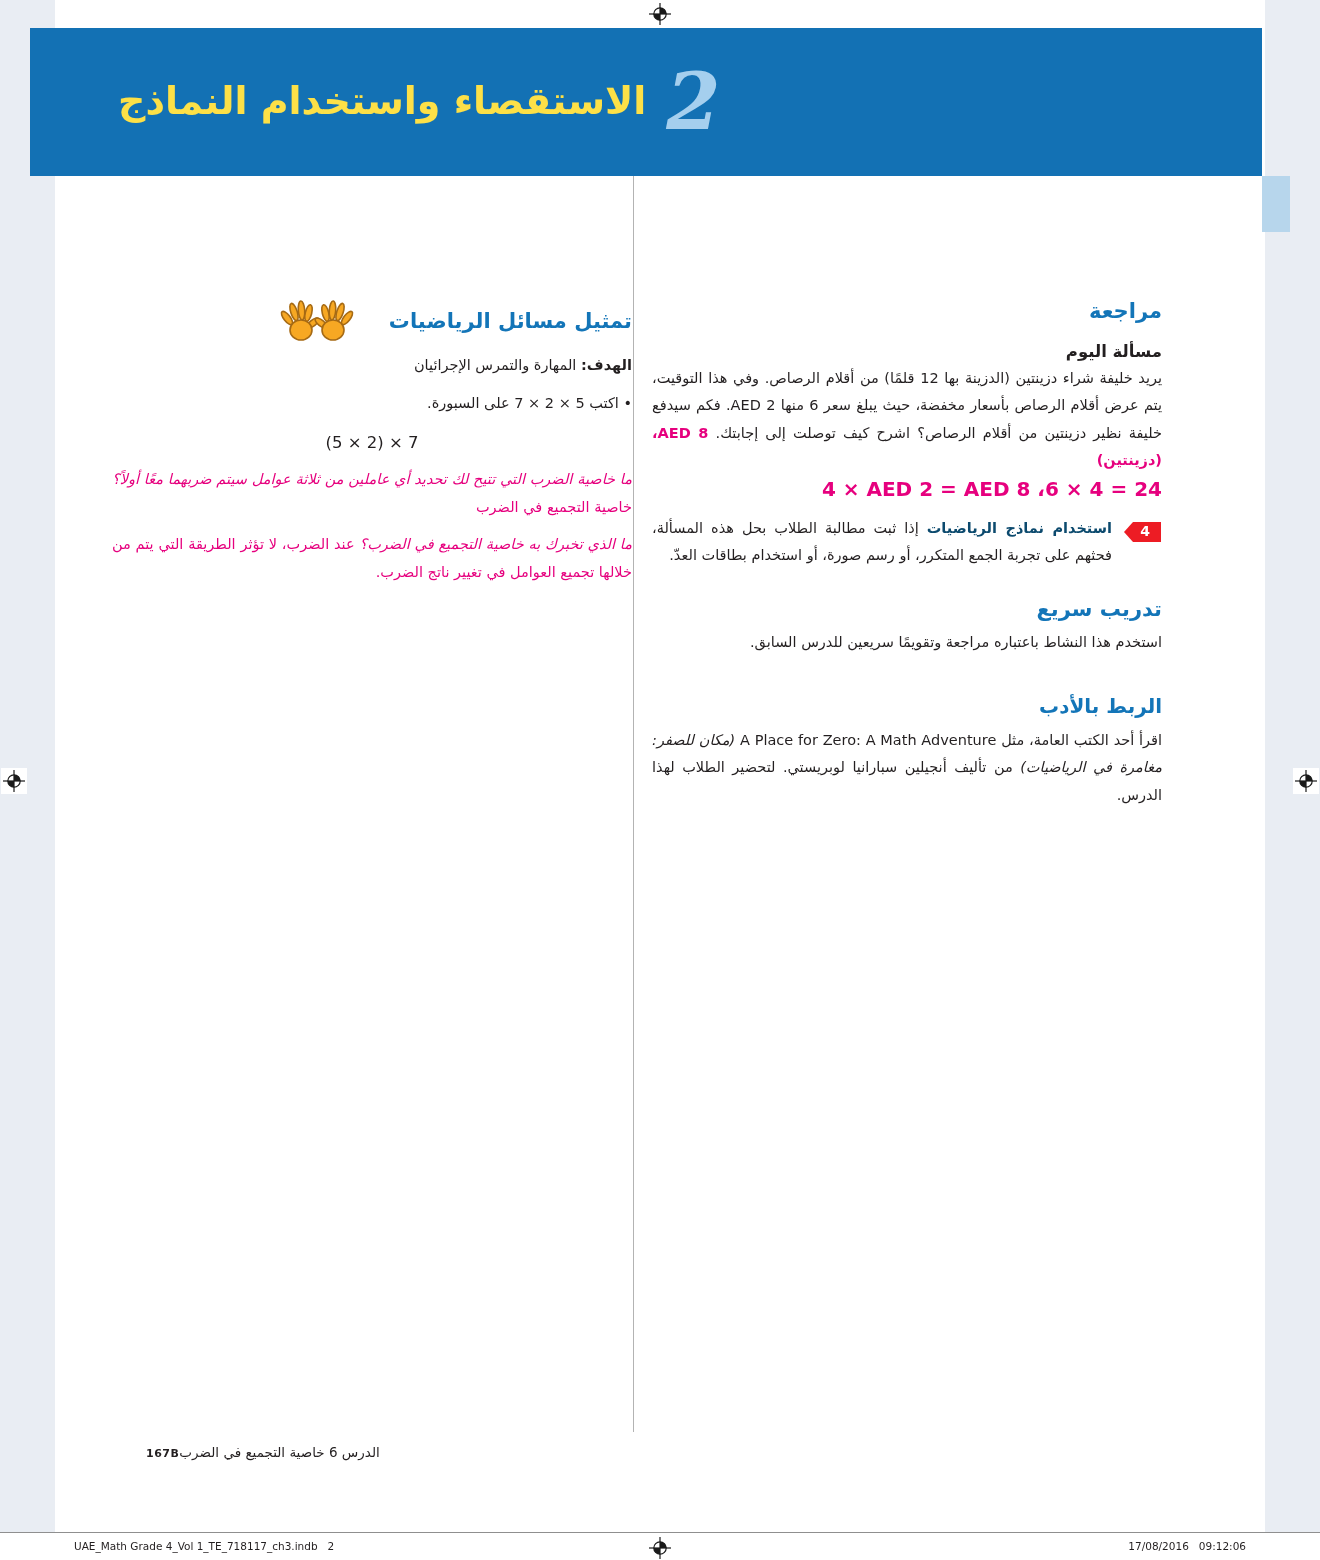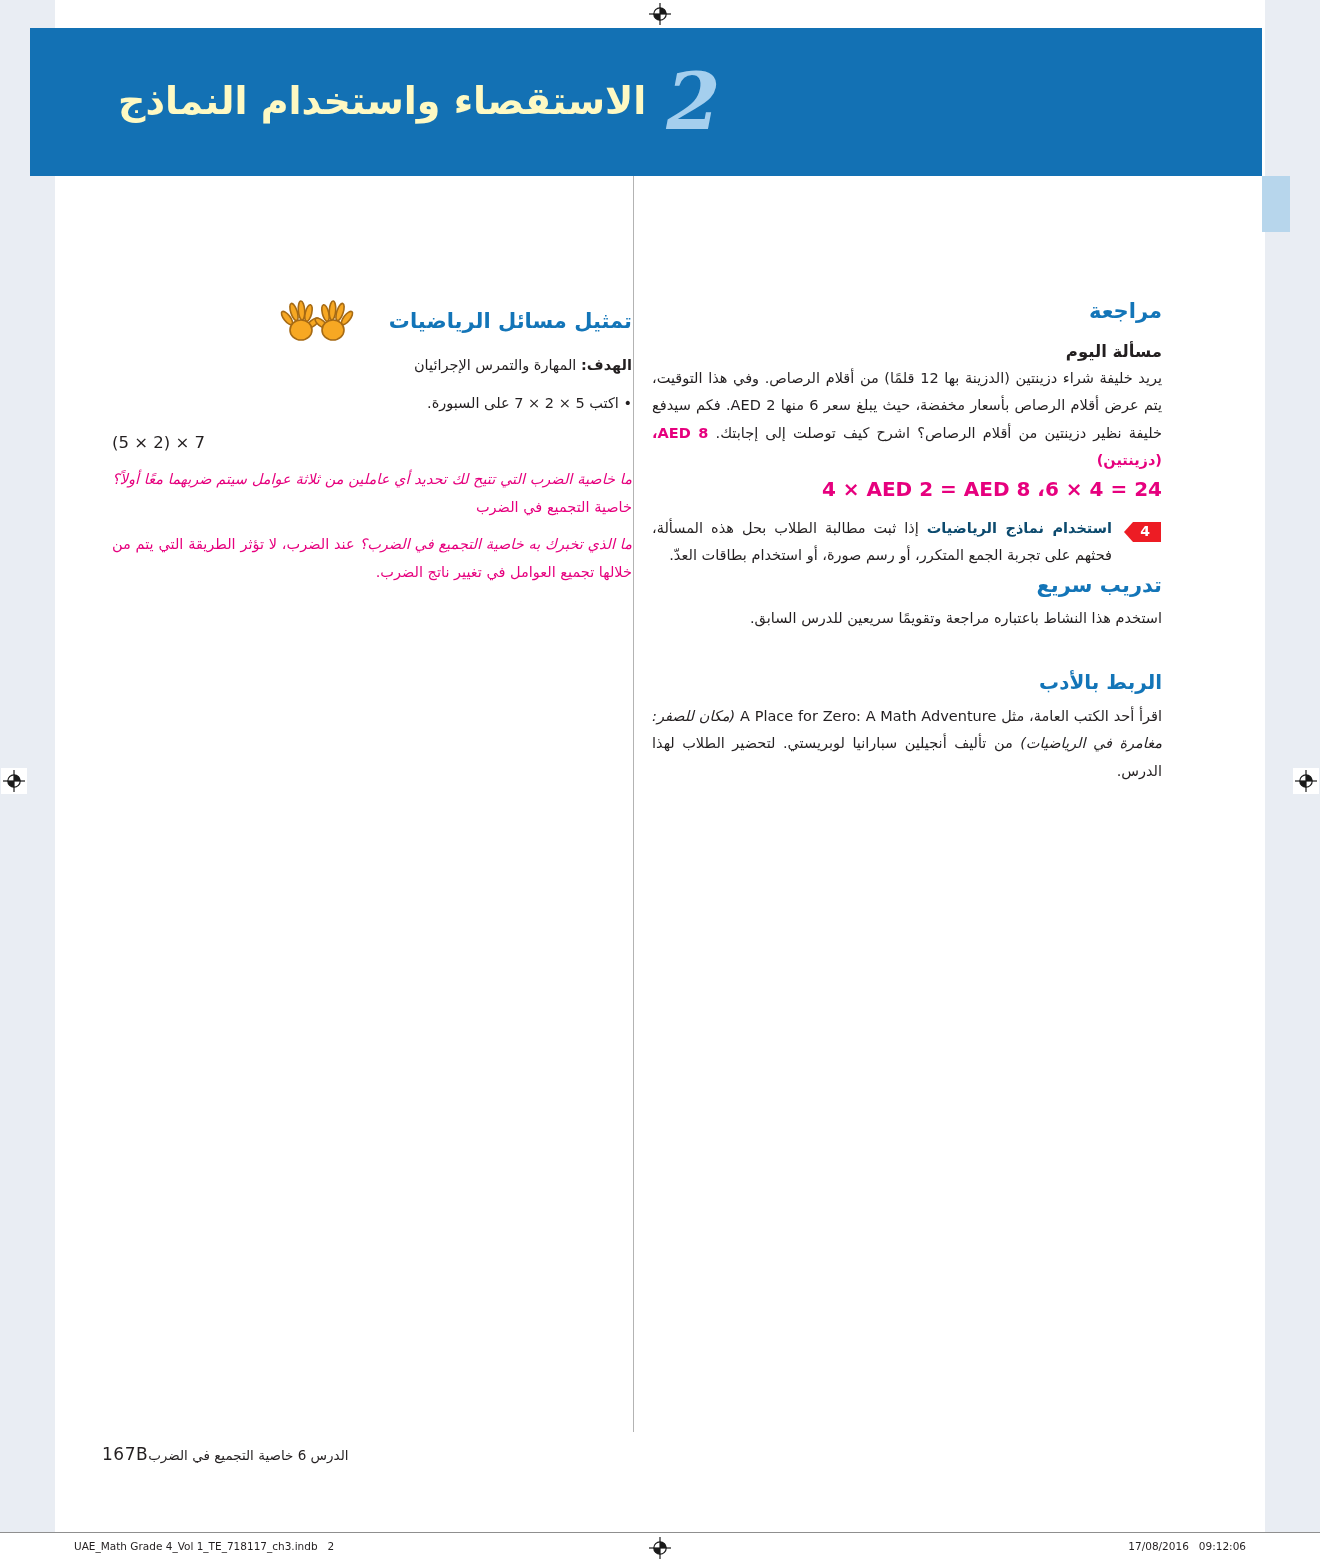--- a/index.html
+++ b/index.html
@@ -14,21 +14,21 @@
   .strip-right { right:0; }
   .chapter-tab { position:absolute; left:1262px; top:176px; width:28px; height:56px; background:#b7d6ec; }
 
   
   .band { position:absolute; left:30px; top:28px; width:1232px; height:148px; background:#1371b4; }
   .band-inner { height:100%; display:flex; align-items:center; justify-content:flex-end; padding-left:88px; }
   .chapter-num {
     font-family:"DejaVu Serif", serif; font-style:italic; font-weight:bold;
     font-size:78px; line-height:1; color:#a5cfee; margin-left:20px;
   }
-  .chapter-title { font-size:38px; font-weight:bold; color:#fef9c3; line-height:1.2; }
+  .chapter-title { font-size:38px; font-weight:bold; color:#fde047; line-height:1.2; }
 
   
   .divider { position:absolute; left:633px; top:176px; width:1px; height:1256px; background:#b3b3b3; }
 
   
   .col { position:absolute; top:296px; }
   .col-right { left:652px; width:510px; }
   .col-left  { left:112px; width:520px; }
 
   .h-blue { color:#1375b8; font-size:21px; font-weight:bold; line-height:1.5; }
@@ -46,36 +46,36 @@
 
   .problem-para { margin-top:4px; }
   .review-eq { margin-top:2px; font-size:20px; font-weight:bold; text-align:right; padding-left:8px; }
   .practice-para { margin-top:14px; }
   .arrow-badge { float:right; position:relative; width:40px; height:24px; margin-left:10px; margin-top:5px; }
   .arrow-badge svg { display:block; }
   .arrow-num {
     position:absolute; inset:0; display:flex; align-items:center; justify-content:center;
     color:#fff; font-weight:bold; font-size:14px; padding-left:6px; direction:ltr;
   }
-  .qd-head { }
+  .qd-head { margin-top:24px; }
   .qd-text { margin-top:4px; }
   .lit-head { margin-top:34px; }
   .lit-text { margin-top:6px; }
 
   .heading-row { display:flex; align-items:center; justify-content:flex-start; }
   .hands { margin-right:30px; line-height:0; }
   .objective-line { margin-top:4px; }
   .bullet-line { margin-top:10px; }
   .model-para { margin-top:8px; }
-  .model-eq { text-align:left; font-size:16.5px; margin:16px 0 14px; }
+  .model-eq { text-align:center; font-size:16.5px; margin:16px 0 14px; }
   .pink-block { margin-top:10px; }
 
   
   .footer-row { position:absolute; left:102px; top:1444px; display:flex; align-items:baseline; }
-  .page-num { font-size:17px; font-weight:normal; letter-spacing:0.5px; }
+  .page-num { font-size:11px; font-weight:bold; letter-spacing:0.5px;margin-left:44px; }
   .lesson-ref { margin-left:0; margin-right:0; padding-right:0; margin-inline-start:28px; font-size:13.5px; }
   .lesson-ref .lbl { font-weight:normal; }
 
   
   .print-strip {
     position:absolute; left:0; top:1532px; width:1320px; height:28px;
     border-top:1px solid #8f8f8f; display:flex; justify-content:space-between;
     padding:7px 74px 0 74px; font-size:10.5px; color:#231f20;
   }
 

